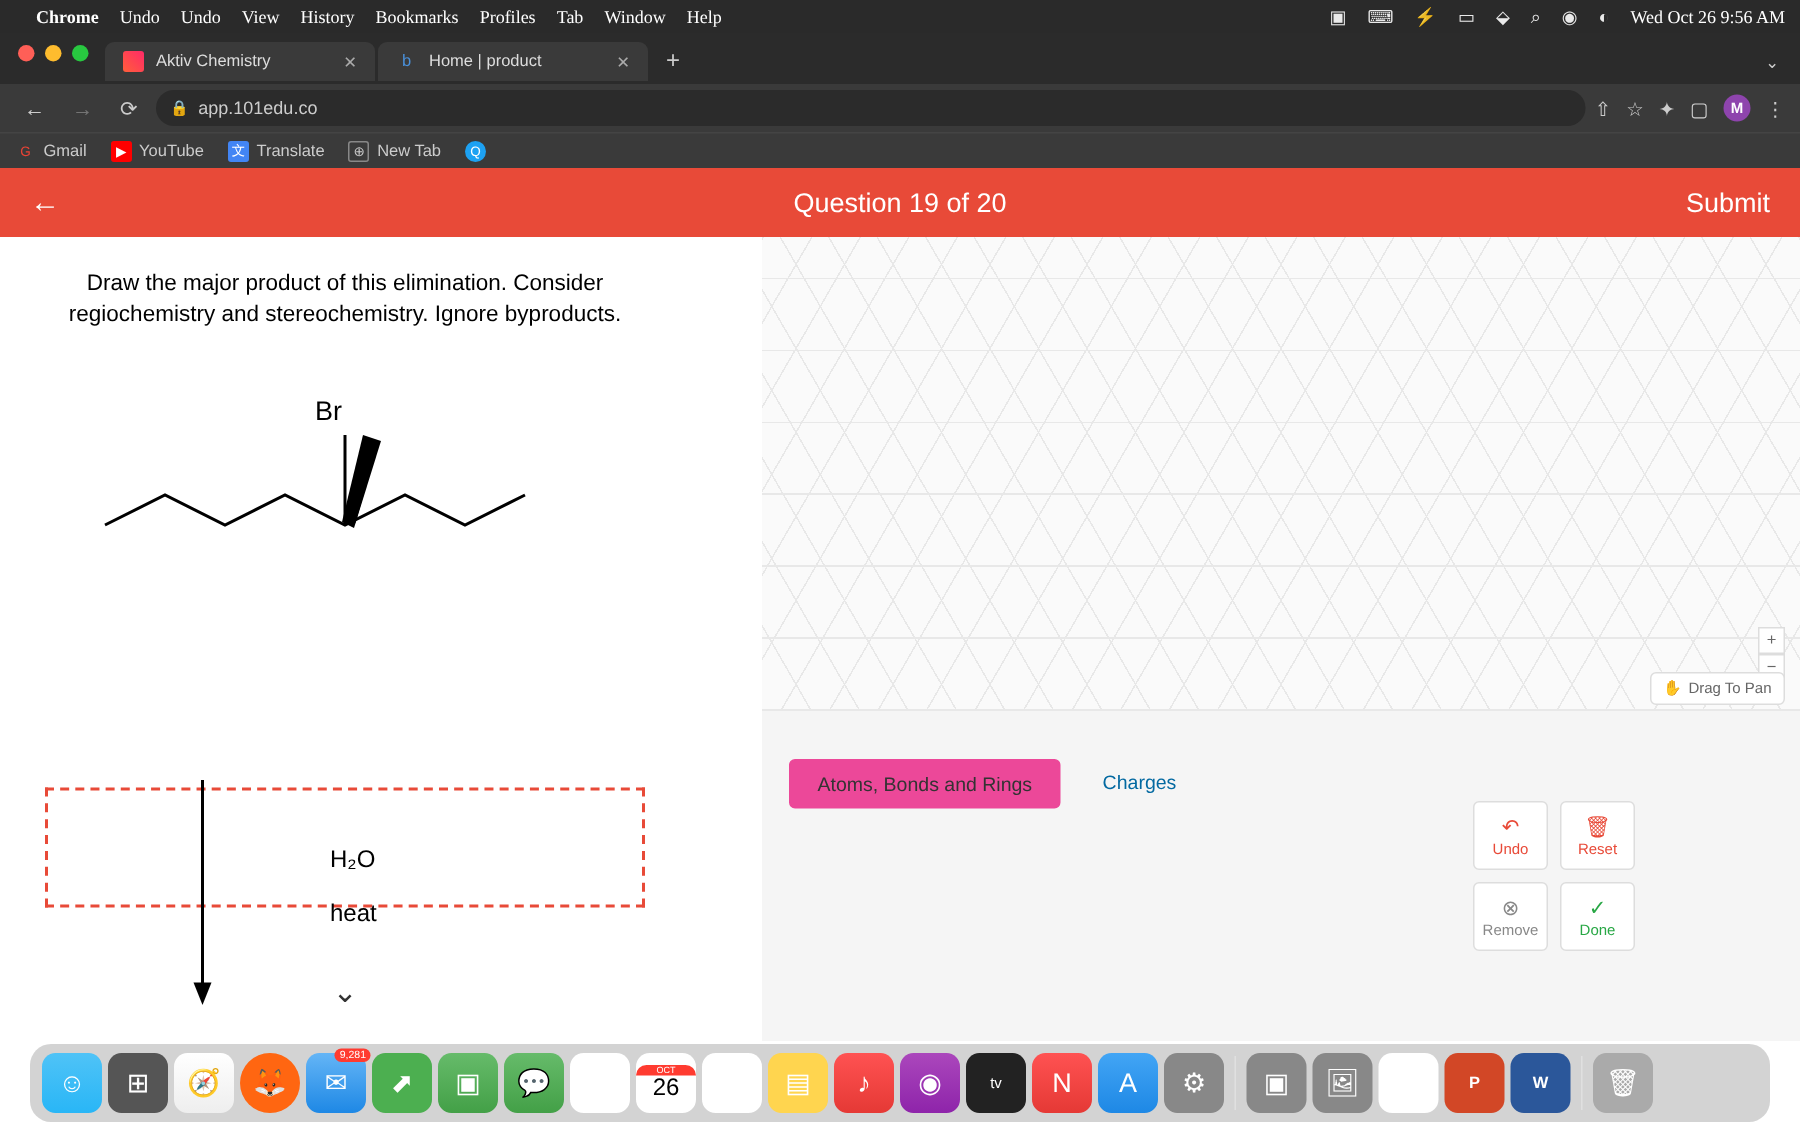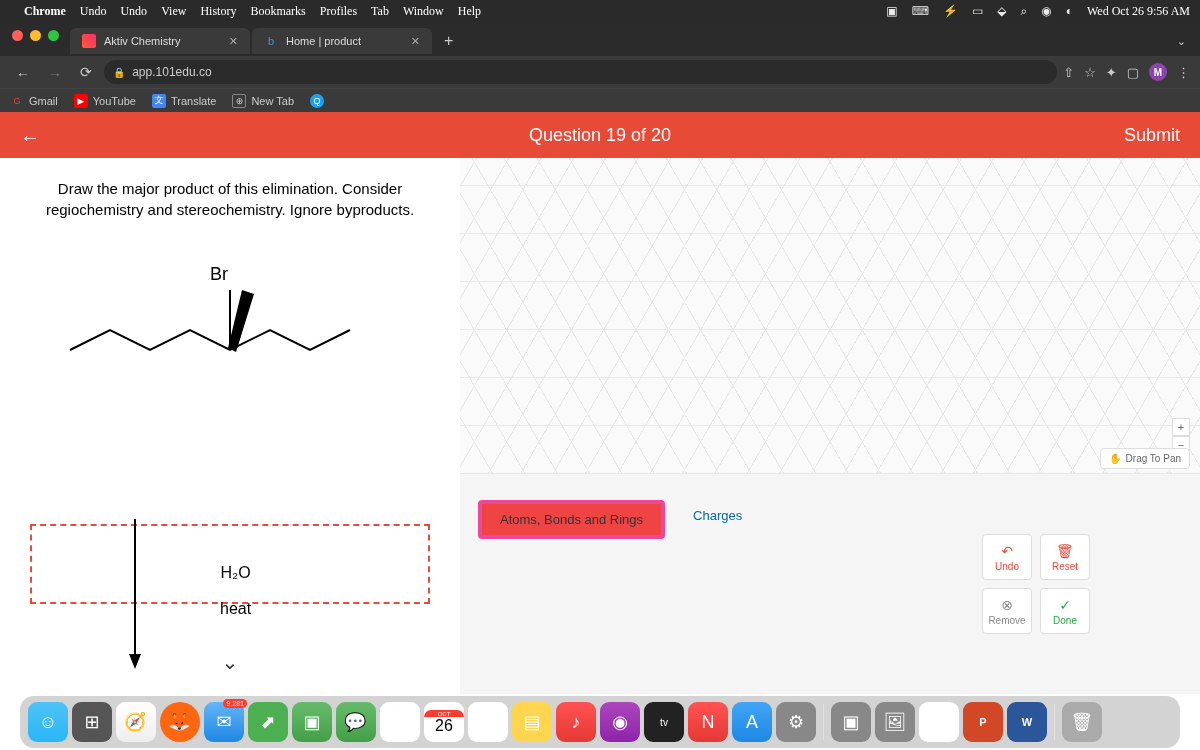--- a/index.html
+++ b/index.html
@@ -48,29 +48,29 @@
 .bm-icon.newtab { border: 1px solid #888; }
 .bm-icon.q { background: #1da1f2; border-radius: 50%; color: #fff; }
 
 
 .app-header { height: 46px; background: #e84a38; display: flex; align-items: center; padding: 0 20px; color: #fff; }
 .back-arrow { font-size: 20px; }
 .question-title { margin: 0 auto; font-size: 18px; position: absolute; left: 50%; transform: translateX(-50%); }
 .submit-btn { margin-left: auto; font-size: 18px; }
 
 
-.main-content { display: flex; height: 536px; }
+.main-content { display: flex; height: 536px; gap: 48px; }
 
 .left-panel { width: 460px; padding: 20px 30px; background: #fff; display: flex; flex-direction: column; }
 .question-text { font-size: 15px; text-align: center; margin-bottom: 20px; line-height: 1.4; }
 
 .molecule-area { flex: 1; position: relative; }
 .molecule-svg { width: 100%; }
 
-.reaction-area { position: relative; margin-top: 10px; text-align: center; }
+.reaction-area { position: relative; margin-top: 10px; }
 .reaction-arrow { position: absolute; left: 90px; top: -10px; }
 .reagents { position: absolute; left: 190px; top: 40px; font-size: 16px; }
 .reagent-line { margin-bottom: 18px; }
 
 .answer-box { border: 2px dashed #e84a38; height: 80px; margin-top: 130px; }
 
 .chevron-down { text-align: center; font-size: 20px; color: #333; margin-top: 8px; }
 
 .right-panel { flex: 1; position: relative; background: #f5f5f5; }
 
@@ -79,21 +79,21 @@
                     repeating-linear-gradient(-60deg, #e8e8e8 0px, #e8e8e8 1px, transparent 1px, transparent 28px),
                     repeating-linear-gradient(0deg, #e8e8e8 0px, #e8e8e8 1px, transparent 1px, transparent 48px);
   background-color: #fafafa;
 }
 
 .drag-pan { position: absolute; right: 10px; top: 290px; background: #fff; border: 1px solid #ddd; border-radius: 4px; padding: 4px 8px; font-size: 10px; color: #666; display: flex; align-items: center; gap: 4px; }
 .zoom-controls { position: absolute; right: 10px; top: 260px; display: flex; flex-direction: column; }
 .zoom-btn { width: 18px; height: 18px; background: #fff; border: 1px solid #ddd; font-size: 11px; color: #666; display: flex; align-items: center; justify-content: center; }
 
 .tool-tabs { position: absolute; bottom: 155px; left: 18px; display: flex; gap: 10px; }
-.tool-tab { background: #ef4444; border: 4px solid #ec4899; border-radius: 4px; padding: 8px 18px; font-size: 13px; color: #333; }
+.tool-tab { background: #ec4899; border: 1px solid #ec4899; border-radius: 4px; padding: 8px 18px; font-size: 13px; color: #333; }
 .tool-tab.inactive { background: transparent; border: none; color: #0369a1; }
 
 .hint-text { position: absolute; bottom: 115px; left: 32px; font-size: 13px; color: #555; }
 
 .action-buttons { position: absolute; bottom: 60px; right: 110px; display: grid; grid-template-columns: 1fr 1fr; gap: 8px; }
 .action-btn { width: 50px; height: 46px; background: #fff; border: 1px solid #ddd; border-radius: 4px; display: flex; flex-direction: column; align-items: center; justify-content: center; font-size: 10px; gap: 2px; }
 .action-btn.undo { color: #e84a38; }
 .action-btn.reset { color: #e84a38; }
 .action-btn.remove { color: #888; }
 .action-btn.done { color: #28a745; }

